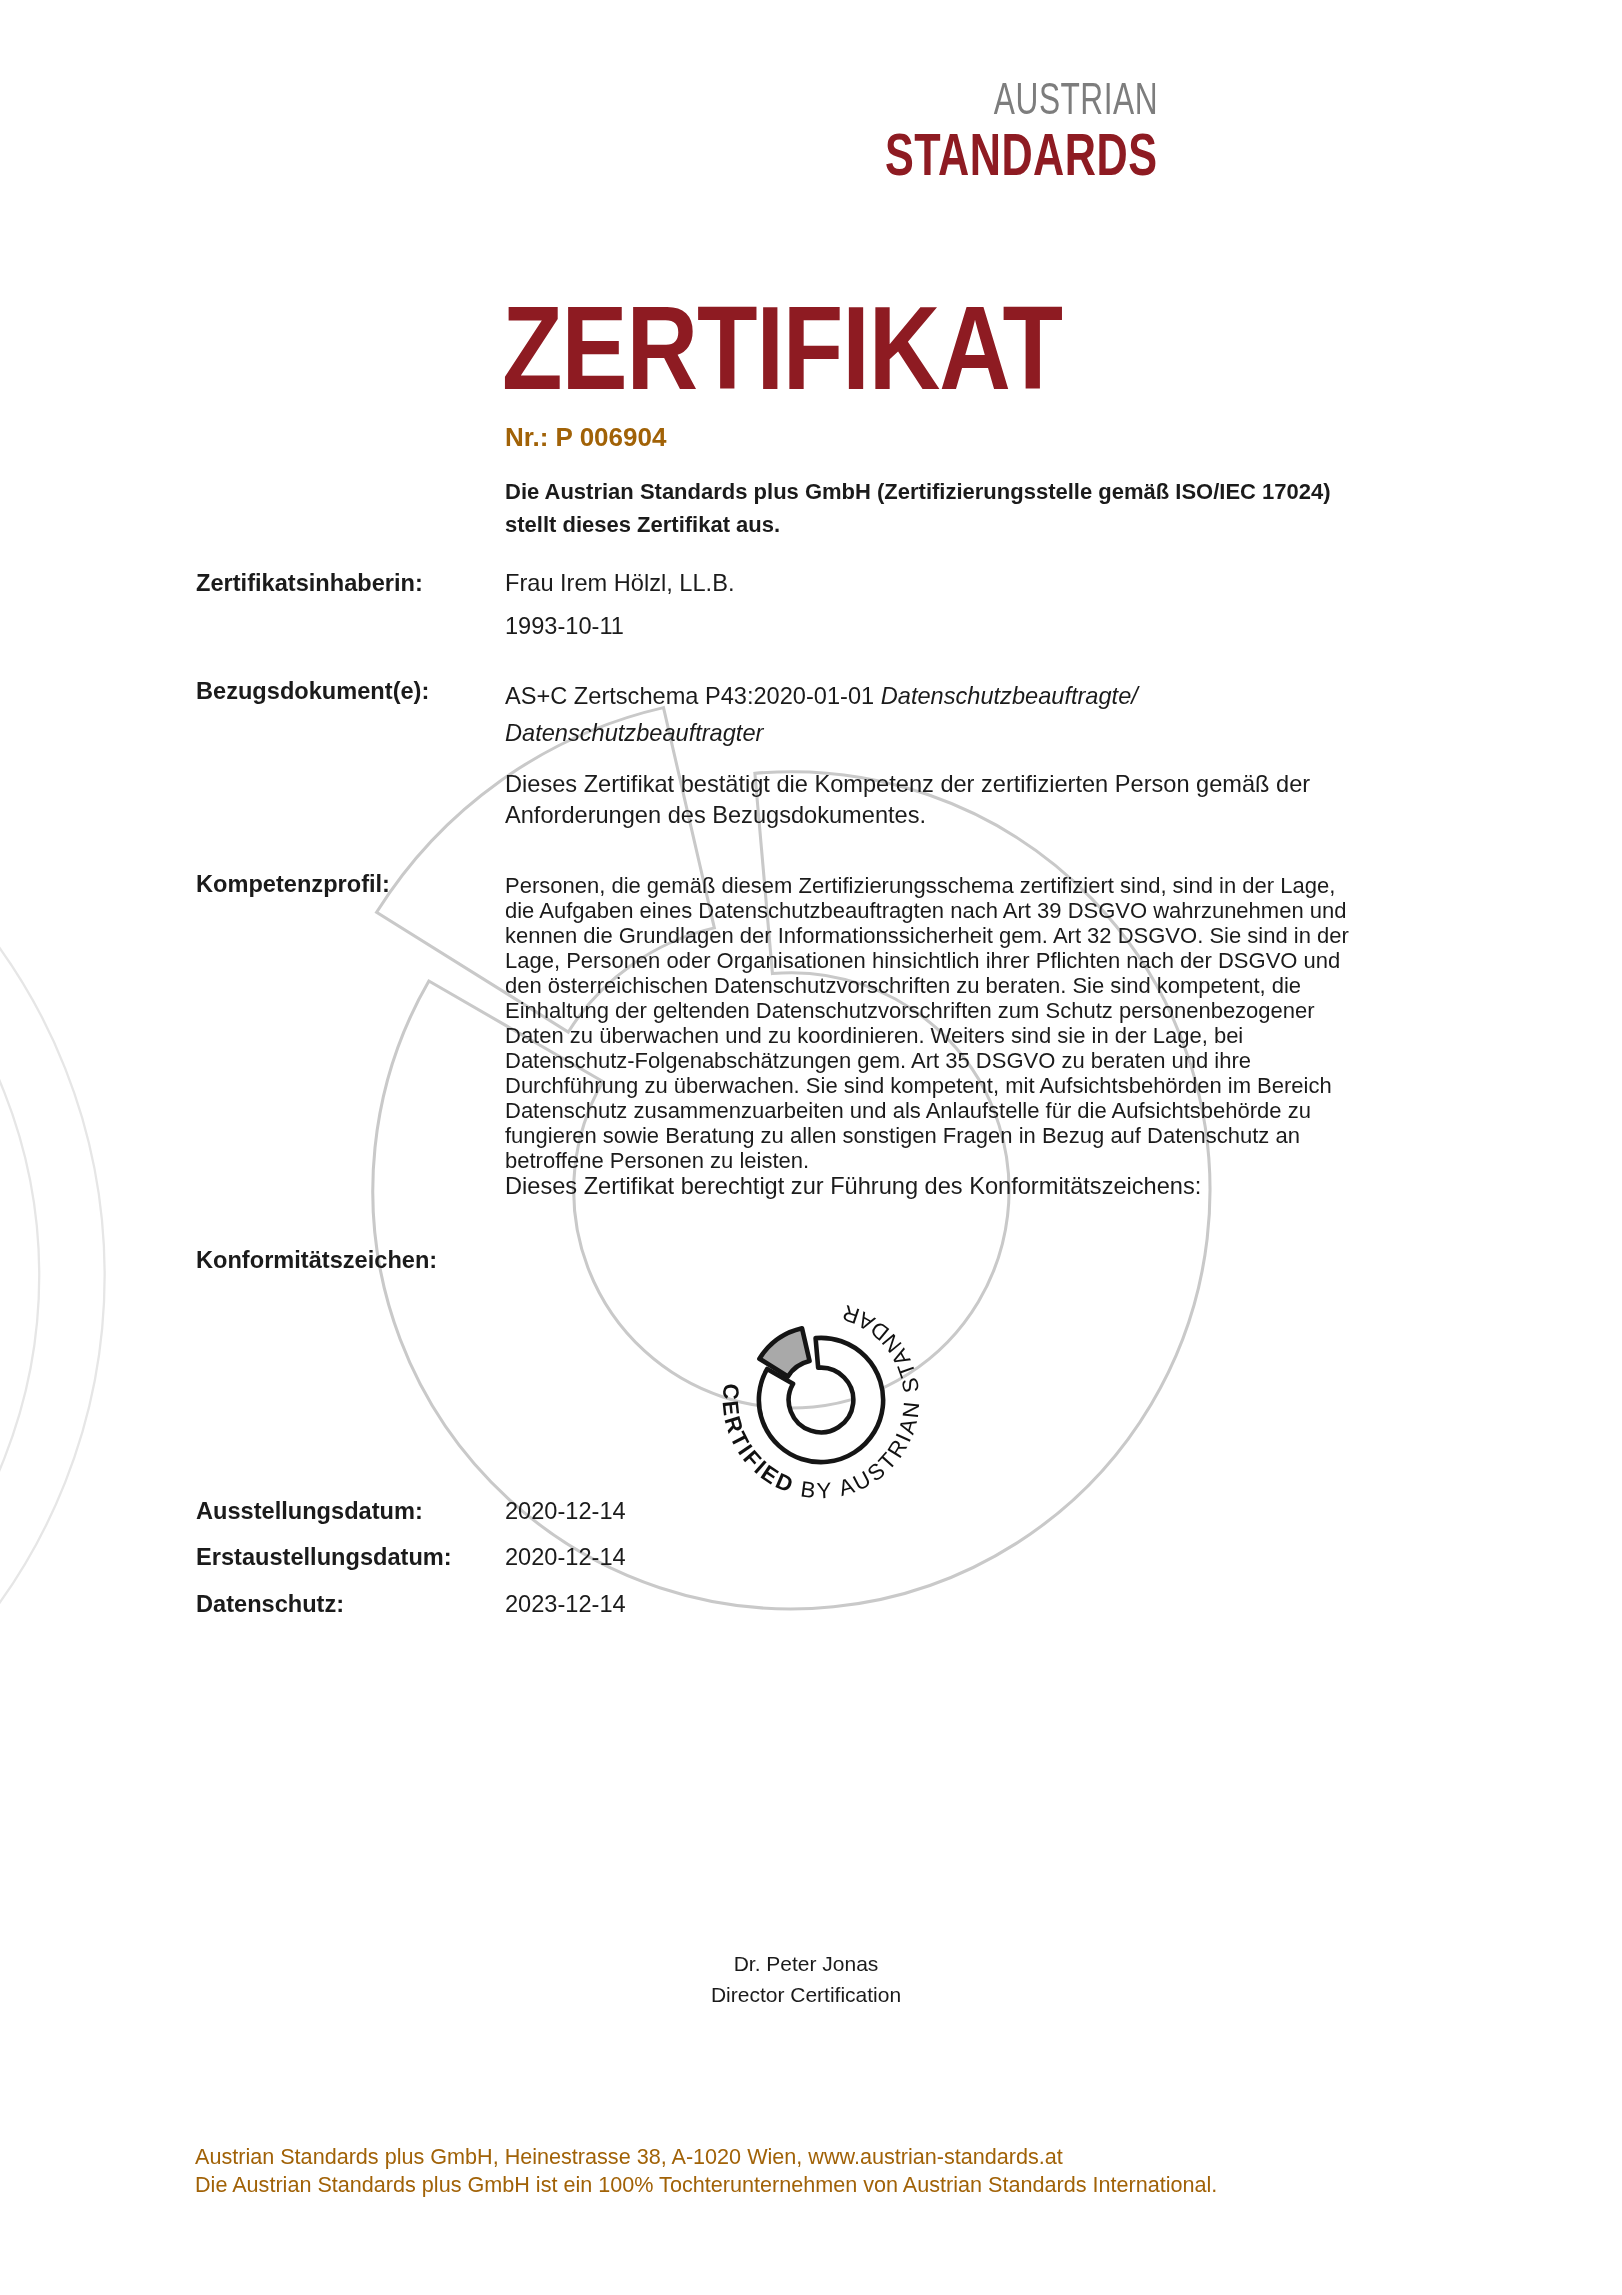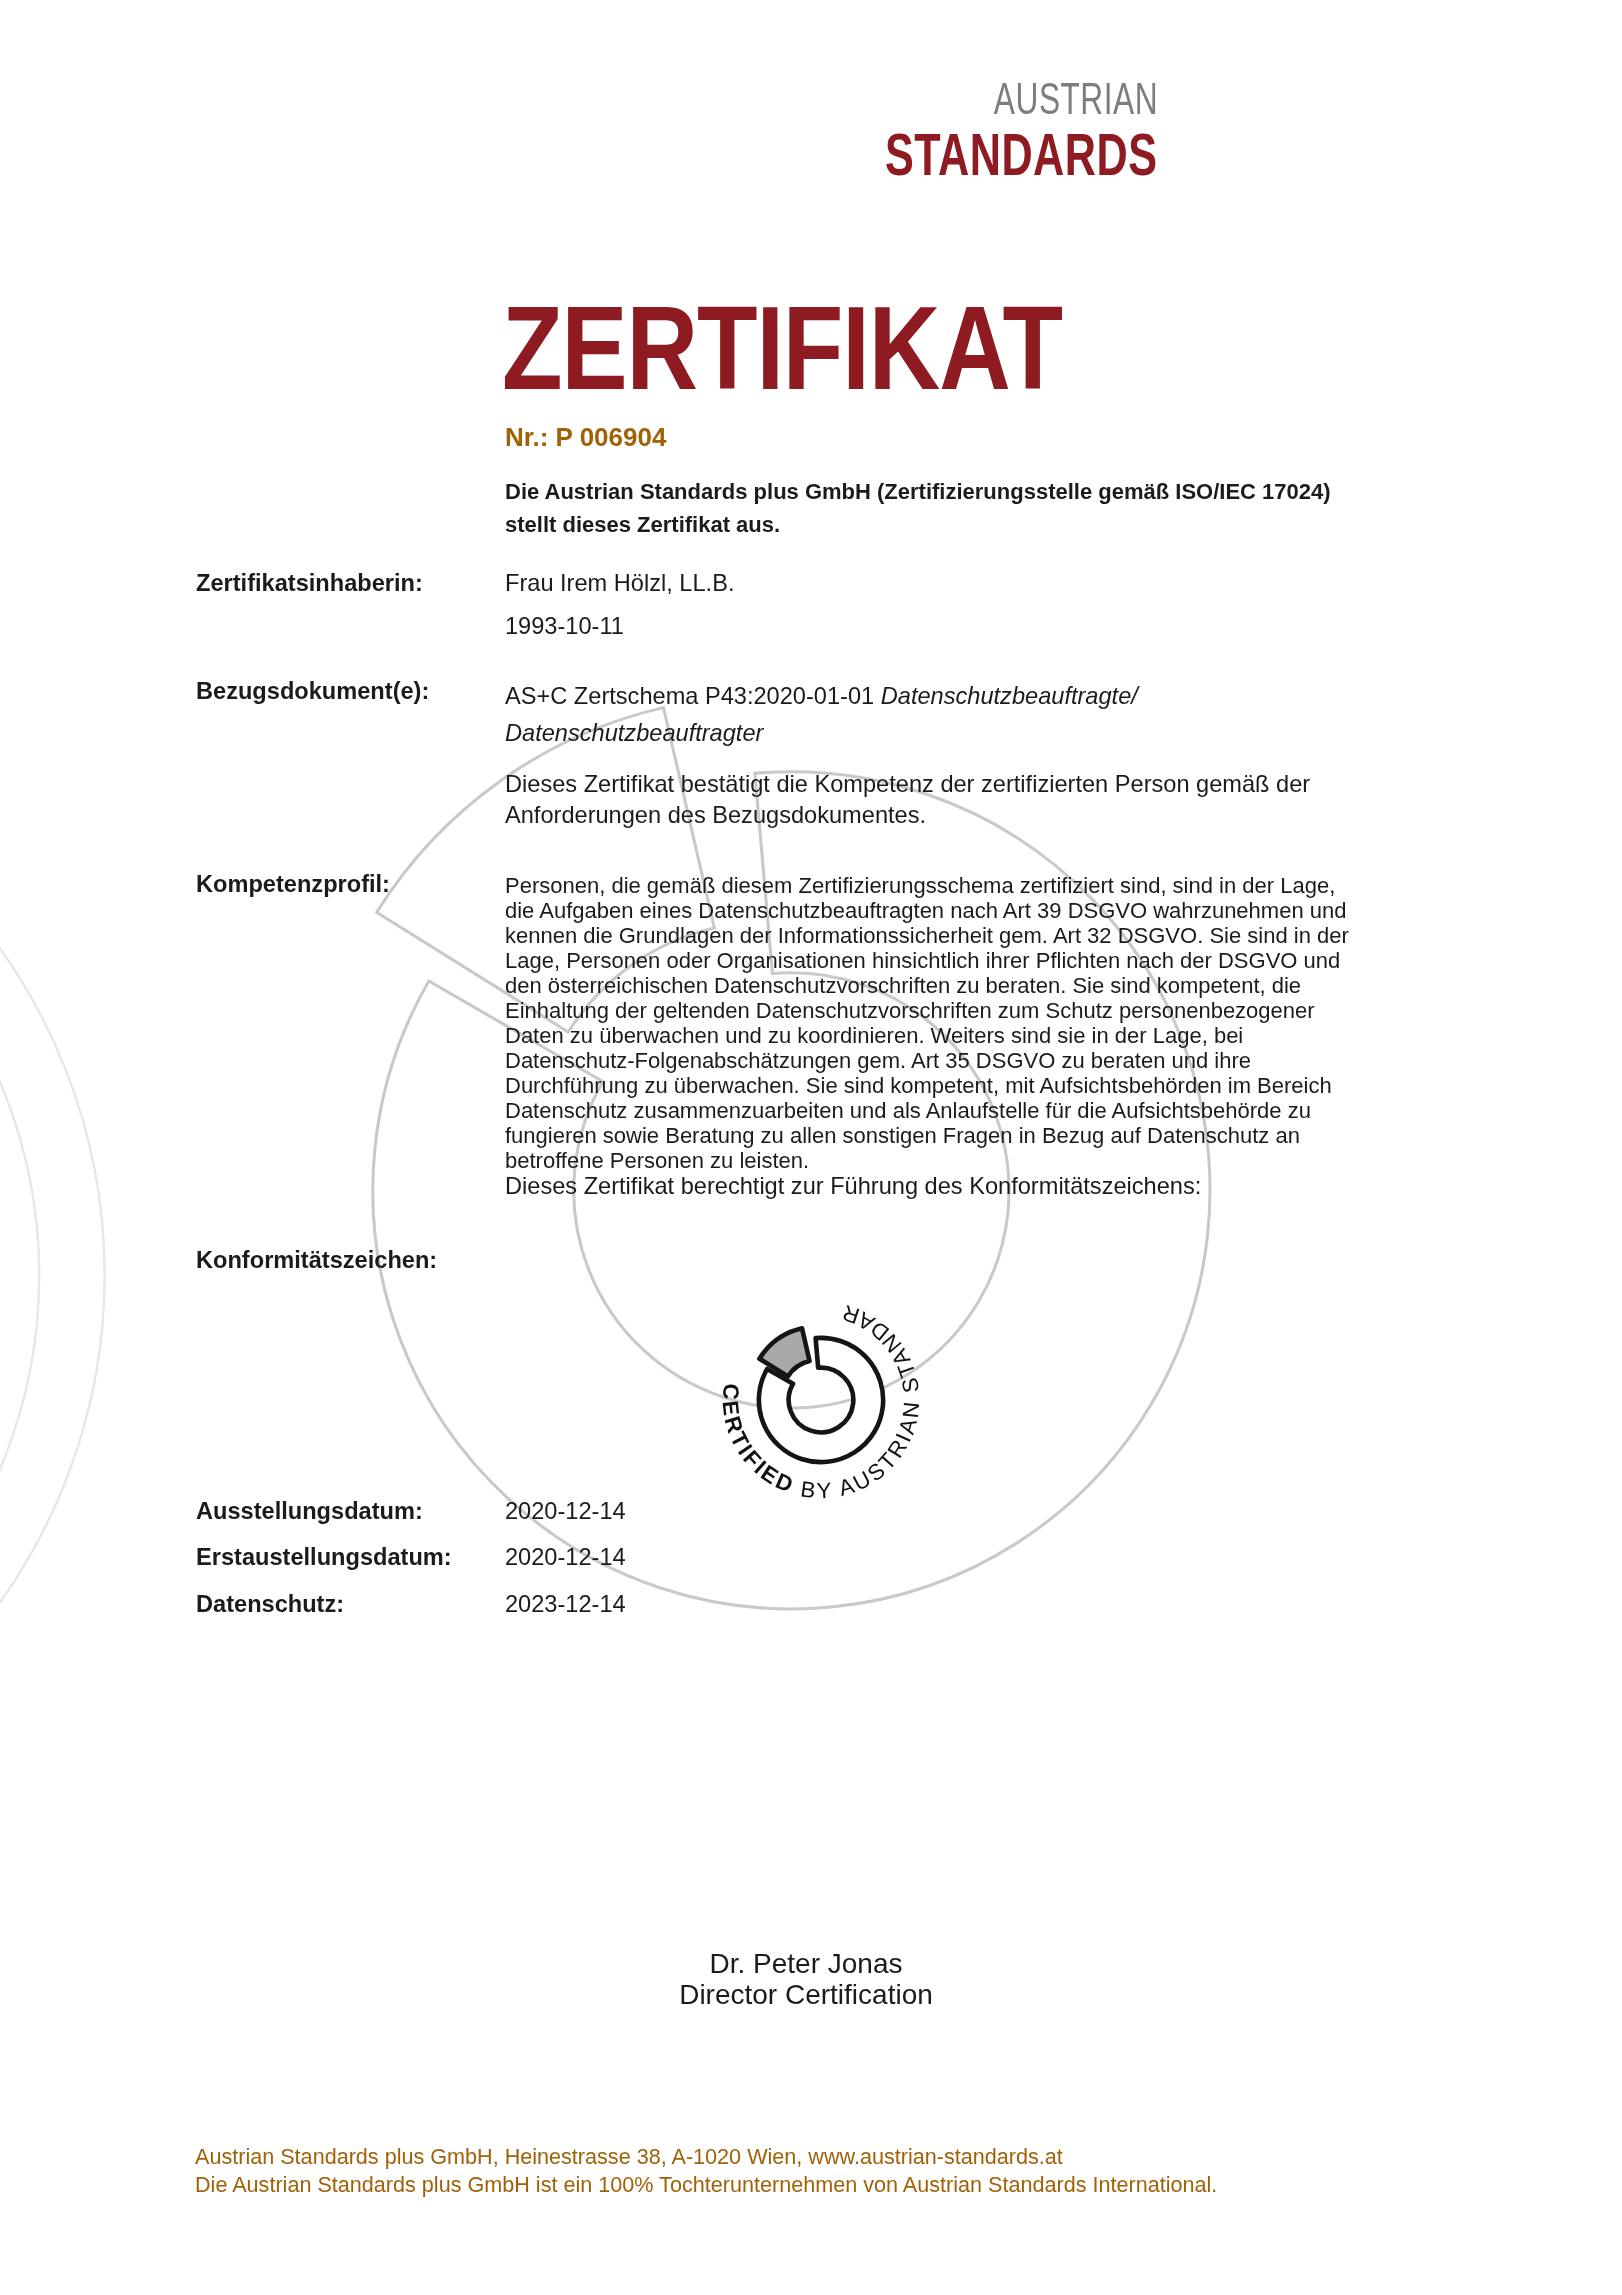--- a/index.html
+++ b/index.html
@@ -64,21 +64,21 @@
   
   #conformity-mark{position:absolute;left:664px;top:1243px;z-index:1;}
   .mark-ring{fill:#ffffff;stroke:#151515;stroke-width:0.074;stroke-linejoin:round;}
   .mark-wedge{fill:#a9a9a9;stroke:#151515;stroke-width:0.074;stroke-linejoin:round;}
   .mark-text{font-family:"Liberation Sans","DejaVu Sans",sans-serif;font-size:34px;letter-spacing:4px;fill:#111;}
   .mark-text-bold{font-weight:700;}
   .logo-ring{fill:#7d7d7d;}
   .logo-wedge{fill:#8e1b22;}
   .signature{
     position:absolute;left:505px;top:1948px;width:602px;
-    text-align:center;font-size:28px;line-height:31px;z-index:1;
+    text-align:center;font-size:21px;line-height:31px;z-index:1;
   }
   .footer{
     position:absolute;left:195px;top:2143px;width:1243px;
     font-size:21.6px;line-height:28px;color:#a16207;z-index:1;
   }
 </style>
 </head>
 <body>
 
 <div id="page">

